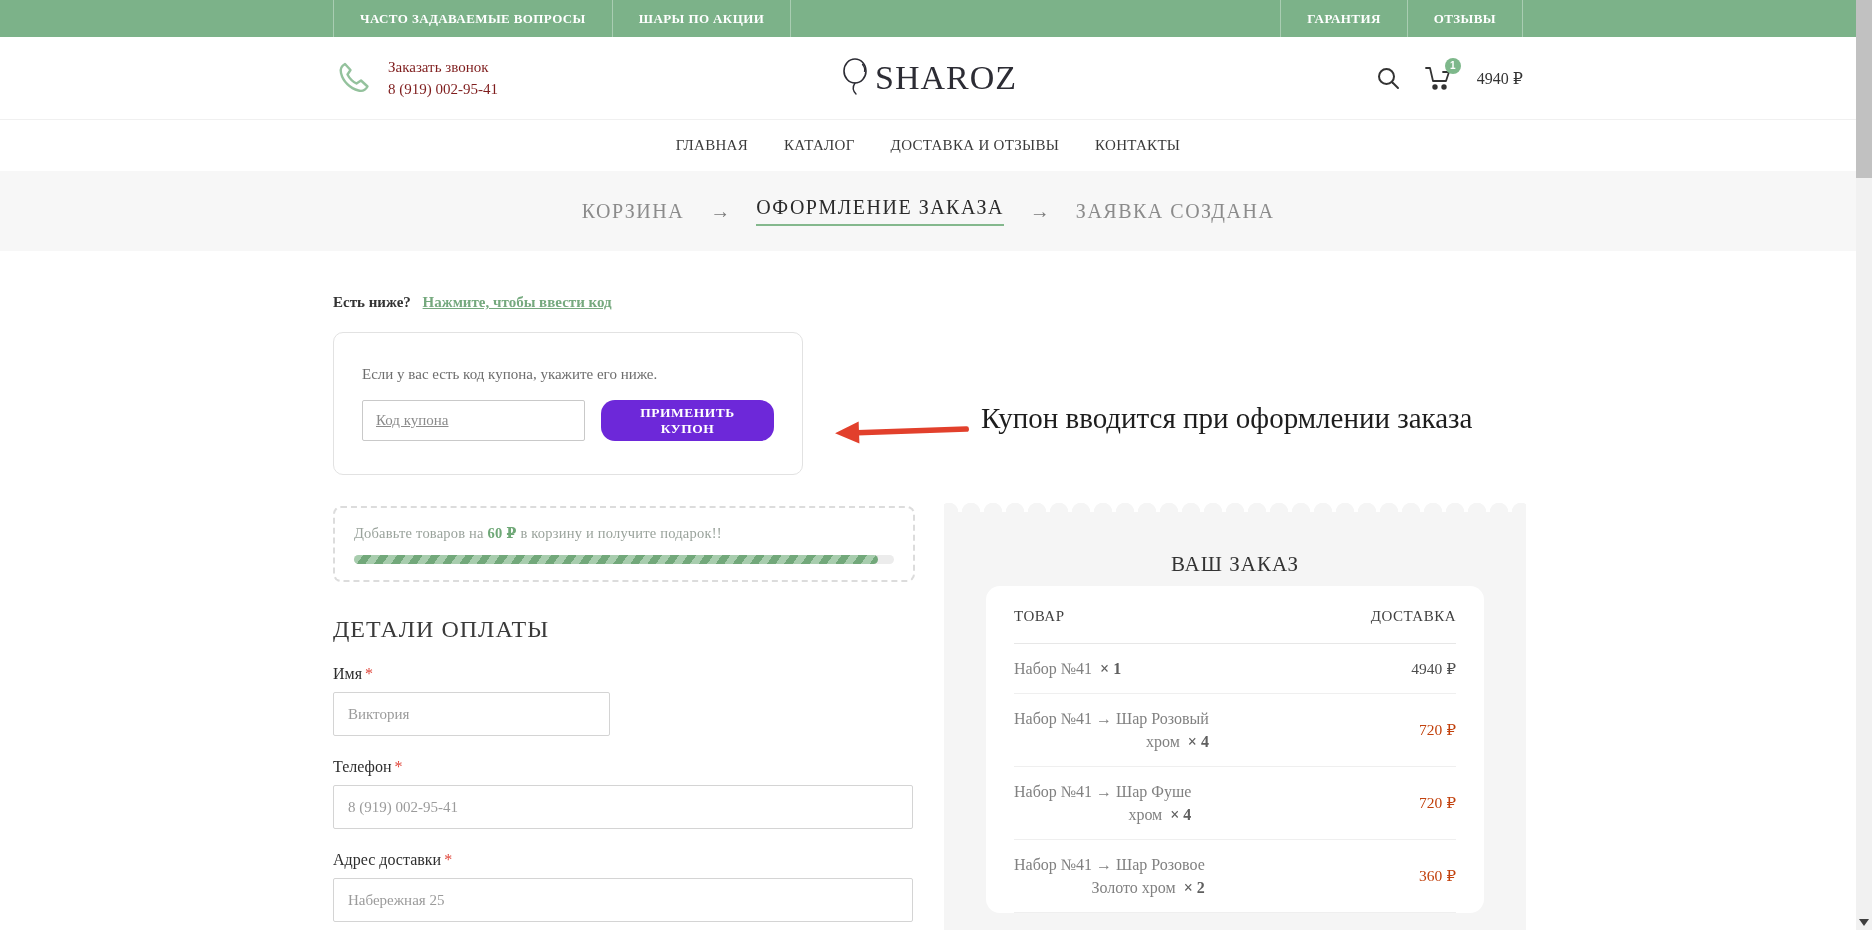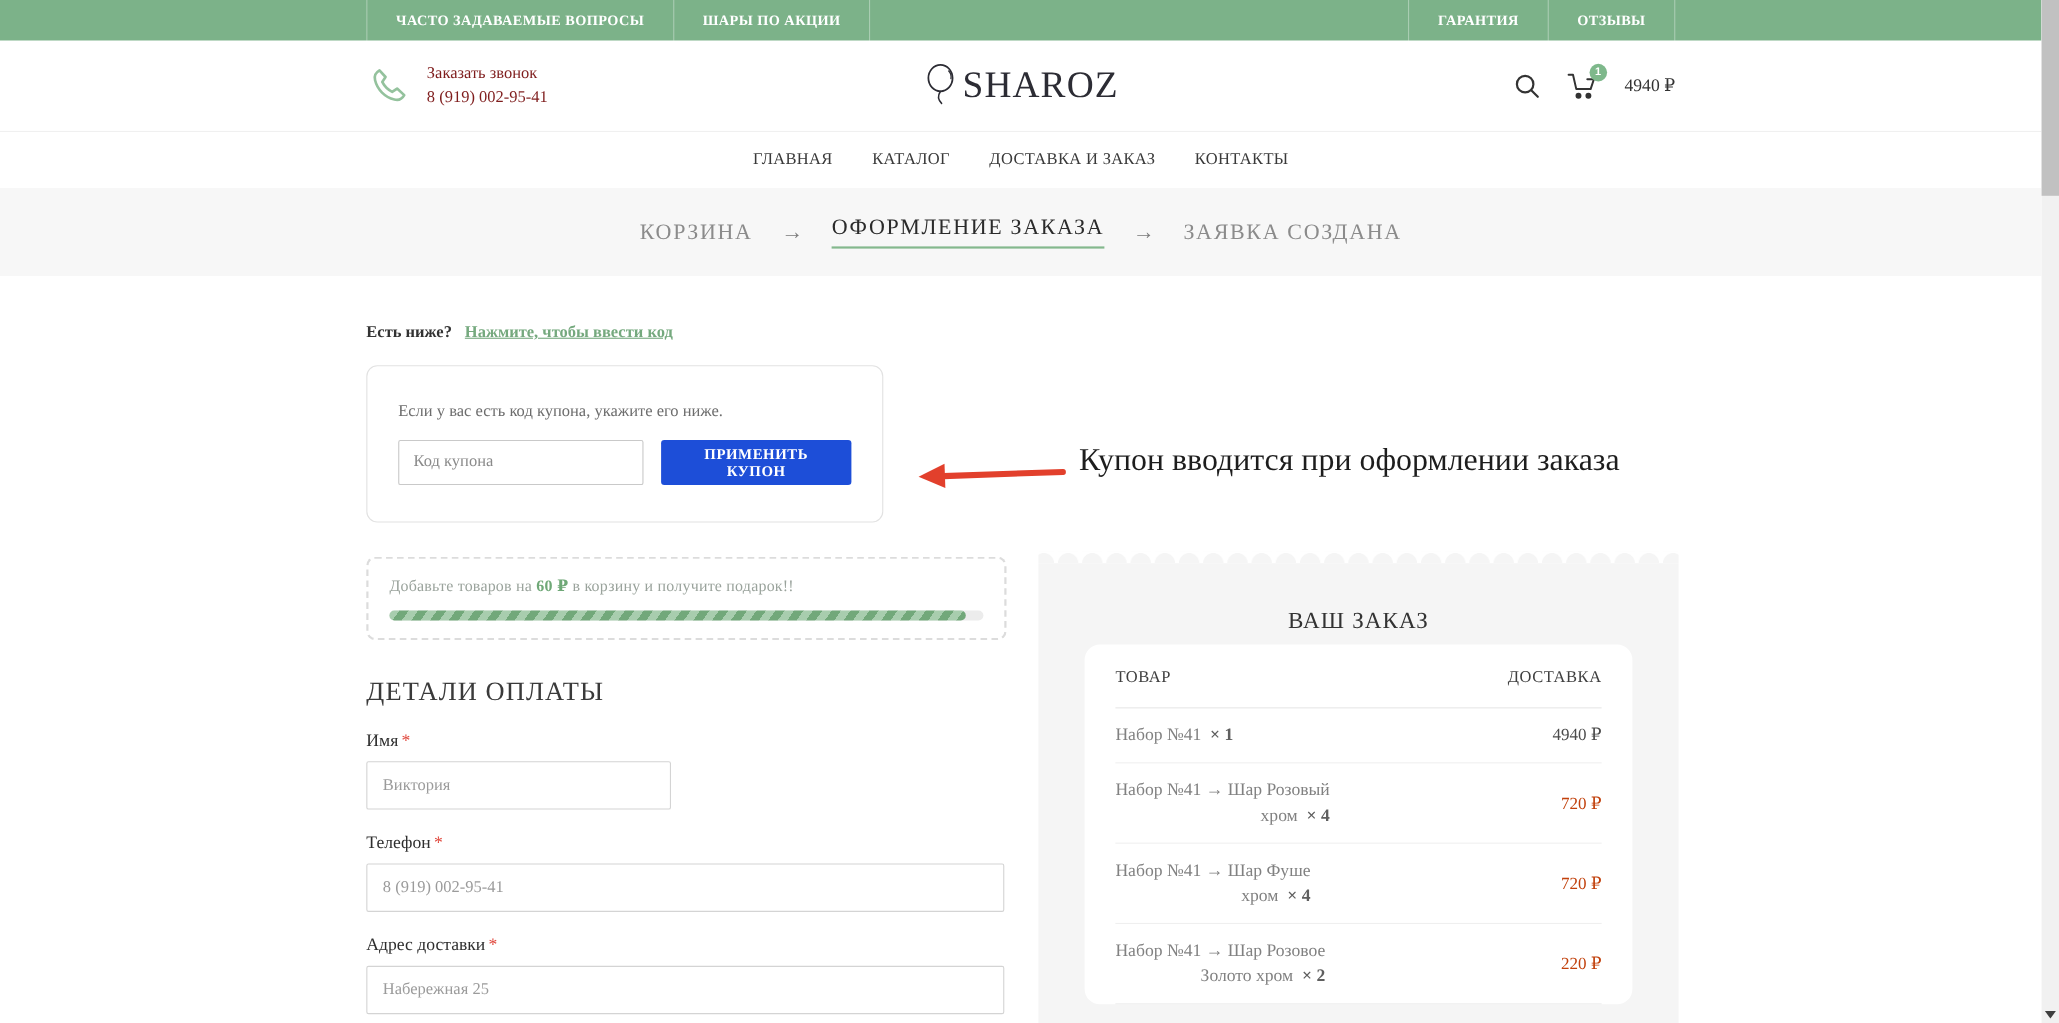--- a/index.html
+++ b/index.html
@@ -49,23 +49,23 @@
   .coupon-q { padding-top:43px; font-size:15px; }
   .coupon-q .q { font-weight:bold; color:#333; }
   .coupon-q .lnk { font-weight:bold; color:#75a97e; text-decoration:underline; margin-left:8px; cursor:pointer; }
 
   .coupon-box { margin-top:21px; width:470px; height:143px; border:1px solid #e2e2e2;
                 border-radius:10px; padding:33px 28px; }
   .coupon-hint { font-size:15px; color:#6d6d6d; }
   .coupon-row { margin-top:17px; display:flex; gap:16px; }
   .coupon-input { width:247px; height:41px; border:1px solid #c9c9c9; border-radius:2px;
                   padding:0 13px; font-size:15px; color:#8b8b8b;
-                  font-family:"Liberation Serif","DejaVu Serif",serif; }
+                  font-family:"Liberation Serif","DejaVu Serif",serif;text-decoration:underline; }
   .coupon-input::placeholder { color:#8b8b8b; opacity:1; }
-  .apply-btn { height:41px; padding:0 19px; background:#1d4ed8; border:none; border-radius:3px;
+  .apply-btn { height:41px; padding:0 19px; background:#6d28d9; border:none; border-radius:14px;
                color:#fff; font-size:13.5px; font-weight:bold; letter-spacing:.5px; cursor:pointer;
                font-family:"Liberation Serif","DejaVu Serif",serif; }
 
   .annot-arrow { position:absolute; left:500px; top:166px; transform:rotate(-2deg); }
   .annot-text { position:absolute; left:648px; top:151px; font-size:29px; color:#1d1d1d; white-space:nowrap; }
 
   .gift-box { margin-top:31px; width:582px; border:2px dashed #dcdcdc; border-radius:8px; padding:16px 19px; }
   .gift-text { font-size:14.5px; color:#9aa39c; letter-spacing:.2px; }
   .gift-amount { color:#6fa877; font-weight:bold; }
   .gift-bar { margin-top:13px; height:9px; background:#ececec; border-radius:6px; position:relative; }
@@ -167,21 +167,21 @@
         </div>
         <span class="cart-total">4940 ₽</span>
       </div>
     </div>
   </div>
 
   <div class="nav">
     <div class="wrap">
       <span class="nav-item">ГЛАВНАЯ</span>
       <span class="nav-item">КАТАЛОГ</span>
-      <span class="nav-item">ДОСТАВКА И ЗАКАЗ</span>
+      <span class="nav-item">ДОСТАВКА И ОТЗЫВЫ</span>
       <span class="nav-item">КОНТАКТЫ</span>
     </div>
   </div>
 
   <div class="crumbs">
     <div class="wrap">
       <span class="crumb">КОРЗИНА</span>
       <span class="crumb-arrow">→</span>
       <span class="crumb active">ОФОРМЛЕНИЕ ЗАКАЗА</span>
       <span class="crumb-arrow">→</span>
@@ -257,21 +257,21 @@
             <div class="o-price">720 ₽</div>
           </div>
           <div class="o-row muted">
             <div class="o-name"><span>Набор №41 → Шар Фуше
 хром</span><span class="o-qty">× 4</span></div>
             <div class="o-price">720 ₽</div>
           </div>
           <div class="o-row muted">
             <div class="o-name"><span>Набор №41 → Шар Розовое
 Золото хром</span><span class="o-qty">× 2</span></div>
-            <div class="o-price">220 ₽</div>
+            <div class="o-price">360 ₽</div>
           </div>
         </div>
       </div>
     </div>
 
   </div>
 </div>
 
 <div class="scrollbar">
   <div class="sb-thumb"></div>

